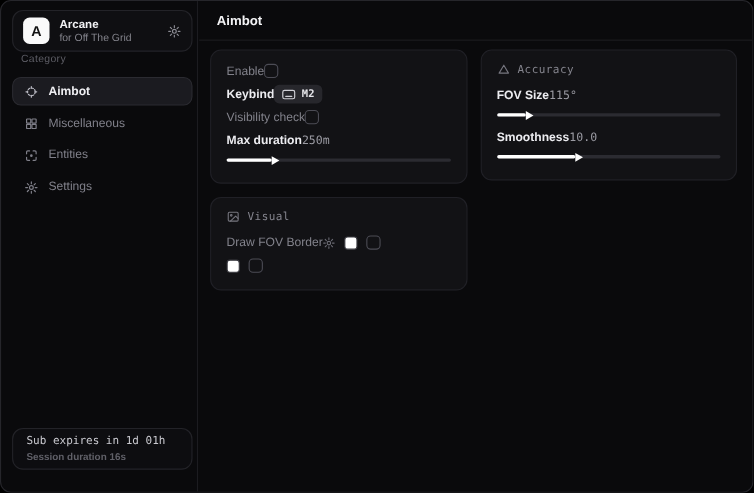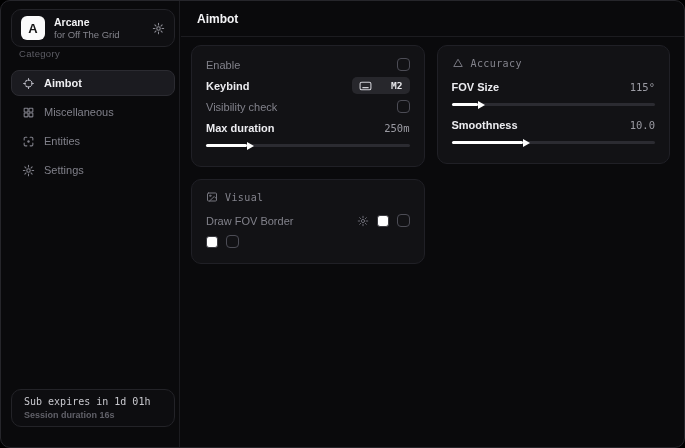--- a/index.html
+++ b/index.html
@@ -47,29 +47,29 @@
   .main-header { height:36px; border-bottom:1px solid #1c1c20; display:flex; align-items:center; padding:0 16px; }
   .main-title { font-size:12px; font-weight:700; color:#f4f4f6; }
   .content { display:flex; gap:12px; padding:8px 14px 0 10px; }
   .col { flex:1; display:flex; flex-direction:column; gap:12px; }
   .card { background:#121215; border:1px solid #202026; border-radius:10px; padding:8px 14px 11px; }
   .card-header {
     display:flex; align-items:center; gap:7px; height:18px; margin-bottom:4px;
     color:#84848d; font-family:"DejaVu Sans Mono", monospace; font-size:10px; letter-spacing:.4px;
   }
   .card-header .hdr-icon { display:flex; color:#75757e; }
-  .row { height:21px; display:flex; align-items:center; justify-content:space-between; }
+  .row { height:21px; display:flex; align-items:center; }
   .row.tall { height:24px; }
   .row-label { font-size:11px; font-weight:500; color:#82828b; }
   .row-label.lit { color:#ececf0; font-weight:700; }
   .row-value { font-family:"DejaVu Sans Mono", monospace; font-size:10.5px; color:#9b9ba3; }
   .row-right { display:flex; align-items:center; gap:8px; }
   .checkbox { width:13px; height:13px; border:1.5px solid #4c4c55; border-radius:4px; background:transparent; }
   .badge {
-    display:flex; align-items:center; gap:19px; background:#27272c; border-radius:5px;
+    display:flex; align-items:center; gap:5px; background:#27272c; border-radius:5px;
     height:17px; padding:0 7px; color:#e6e6ea;
     font-family:"DejaVu Sans Mono", monospace; font-size:9.5px; font-weight:700;
   }
   .badge .key-icon { display:flex; color:#cfcfd5; }
   .select-btn {
     display:flex; align-items:center; gap:7px; background:#232329; border:1px solid #37373e;
     border-radius:5px; height:18px; padding:0 8px; color:#b2b2ba;
     font-family:"DejaVu Sans Mono", monospace; font-size:10px;
   }
   .select-btn .sel-icon { display:flex; color:#9a9aa2; }

